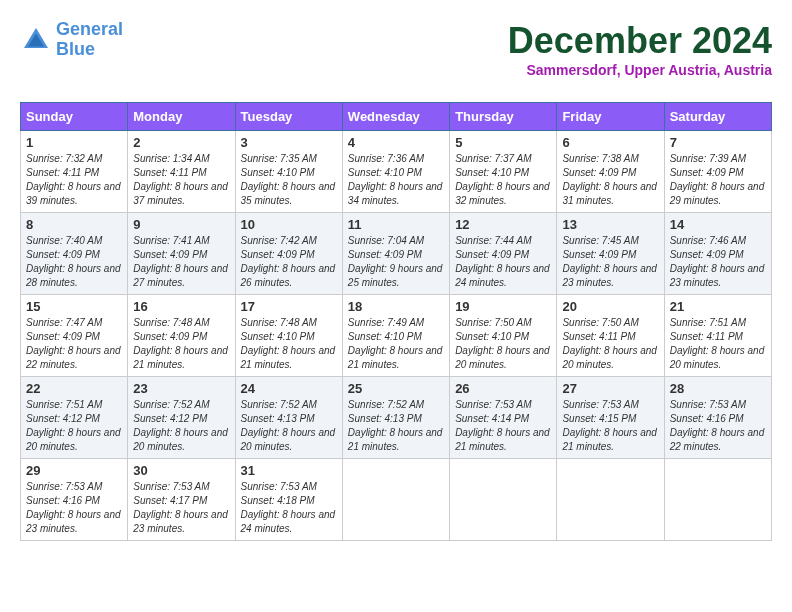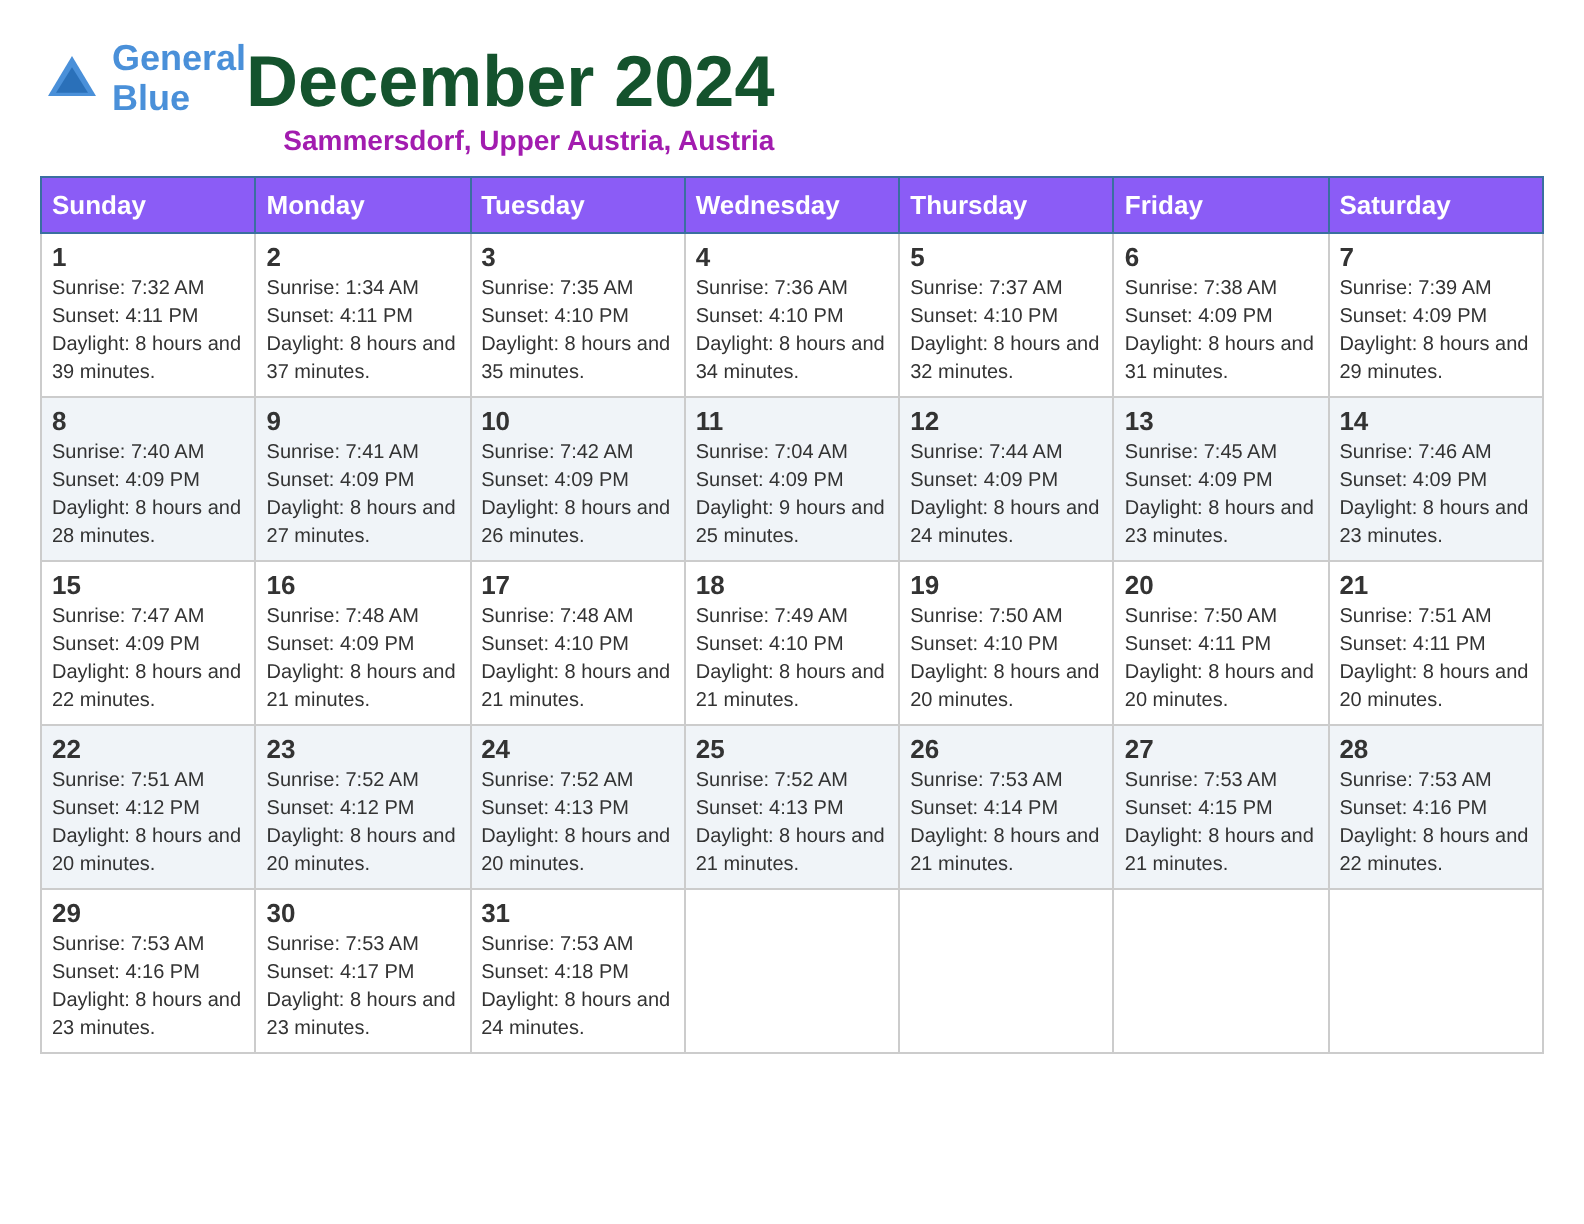--- a/index.html
+++ b/index.html
@@ -5,23 +5,23 @@
     * { box-sizing: border-box; margin: 0; padding: 0; }
     body {
       font-family: Arial, sans-serif;
       background: #fff;
       width: 792px;
       min-height: 612px;
       padding: 20px;
     }
     .header-section {
       display: flex;
-      justify-content: flex-start;
+      justify-content: space-between;
       align-items: flex-start;
-      margin-bottom: 10px;
+      margin-bottom: 24px;
     }
     .logo {
       display: flex;
       align-items: center;
       gap: 4px;
     }
     .logo-text {
       font-size: 18px;
       font-weight: bold;
       color: #333;
@@ -78,20 +78,21 @@
       font-size: 13px;
       font-weight: bold;
       color: #333;
       display: block;
       margin-bottom: 2px;
     }
     .day-info {
       font-size: 10px;
       color: #333;
       line-height: 1.4;
+      font-style: italic;
     }
     .empty-cell {
       background-color: #f9f9f9;
     }
   </style>
 </head>
 <body>
 
 <div class="header-section">
   <div class="logo">

